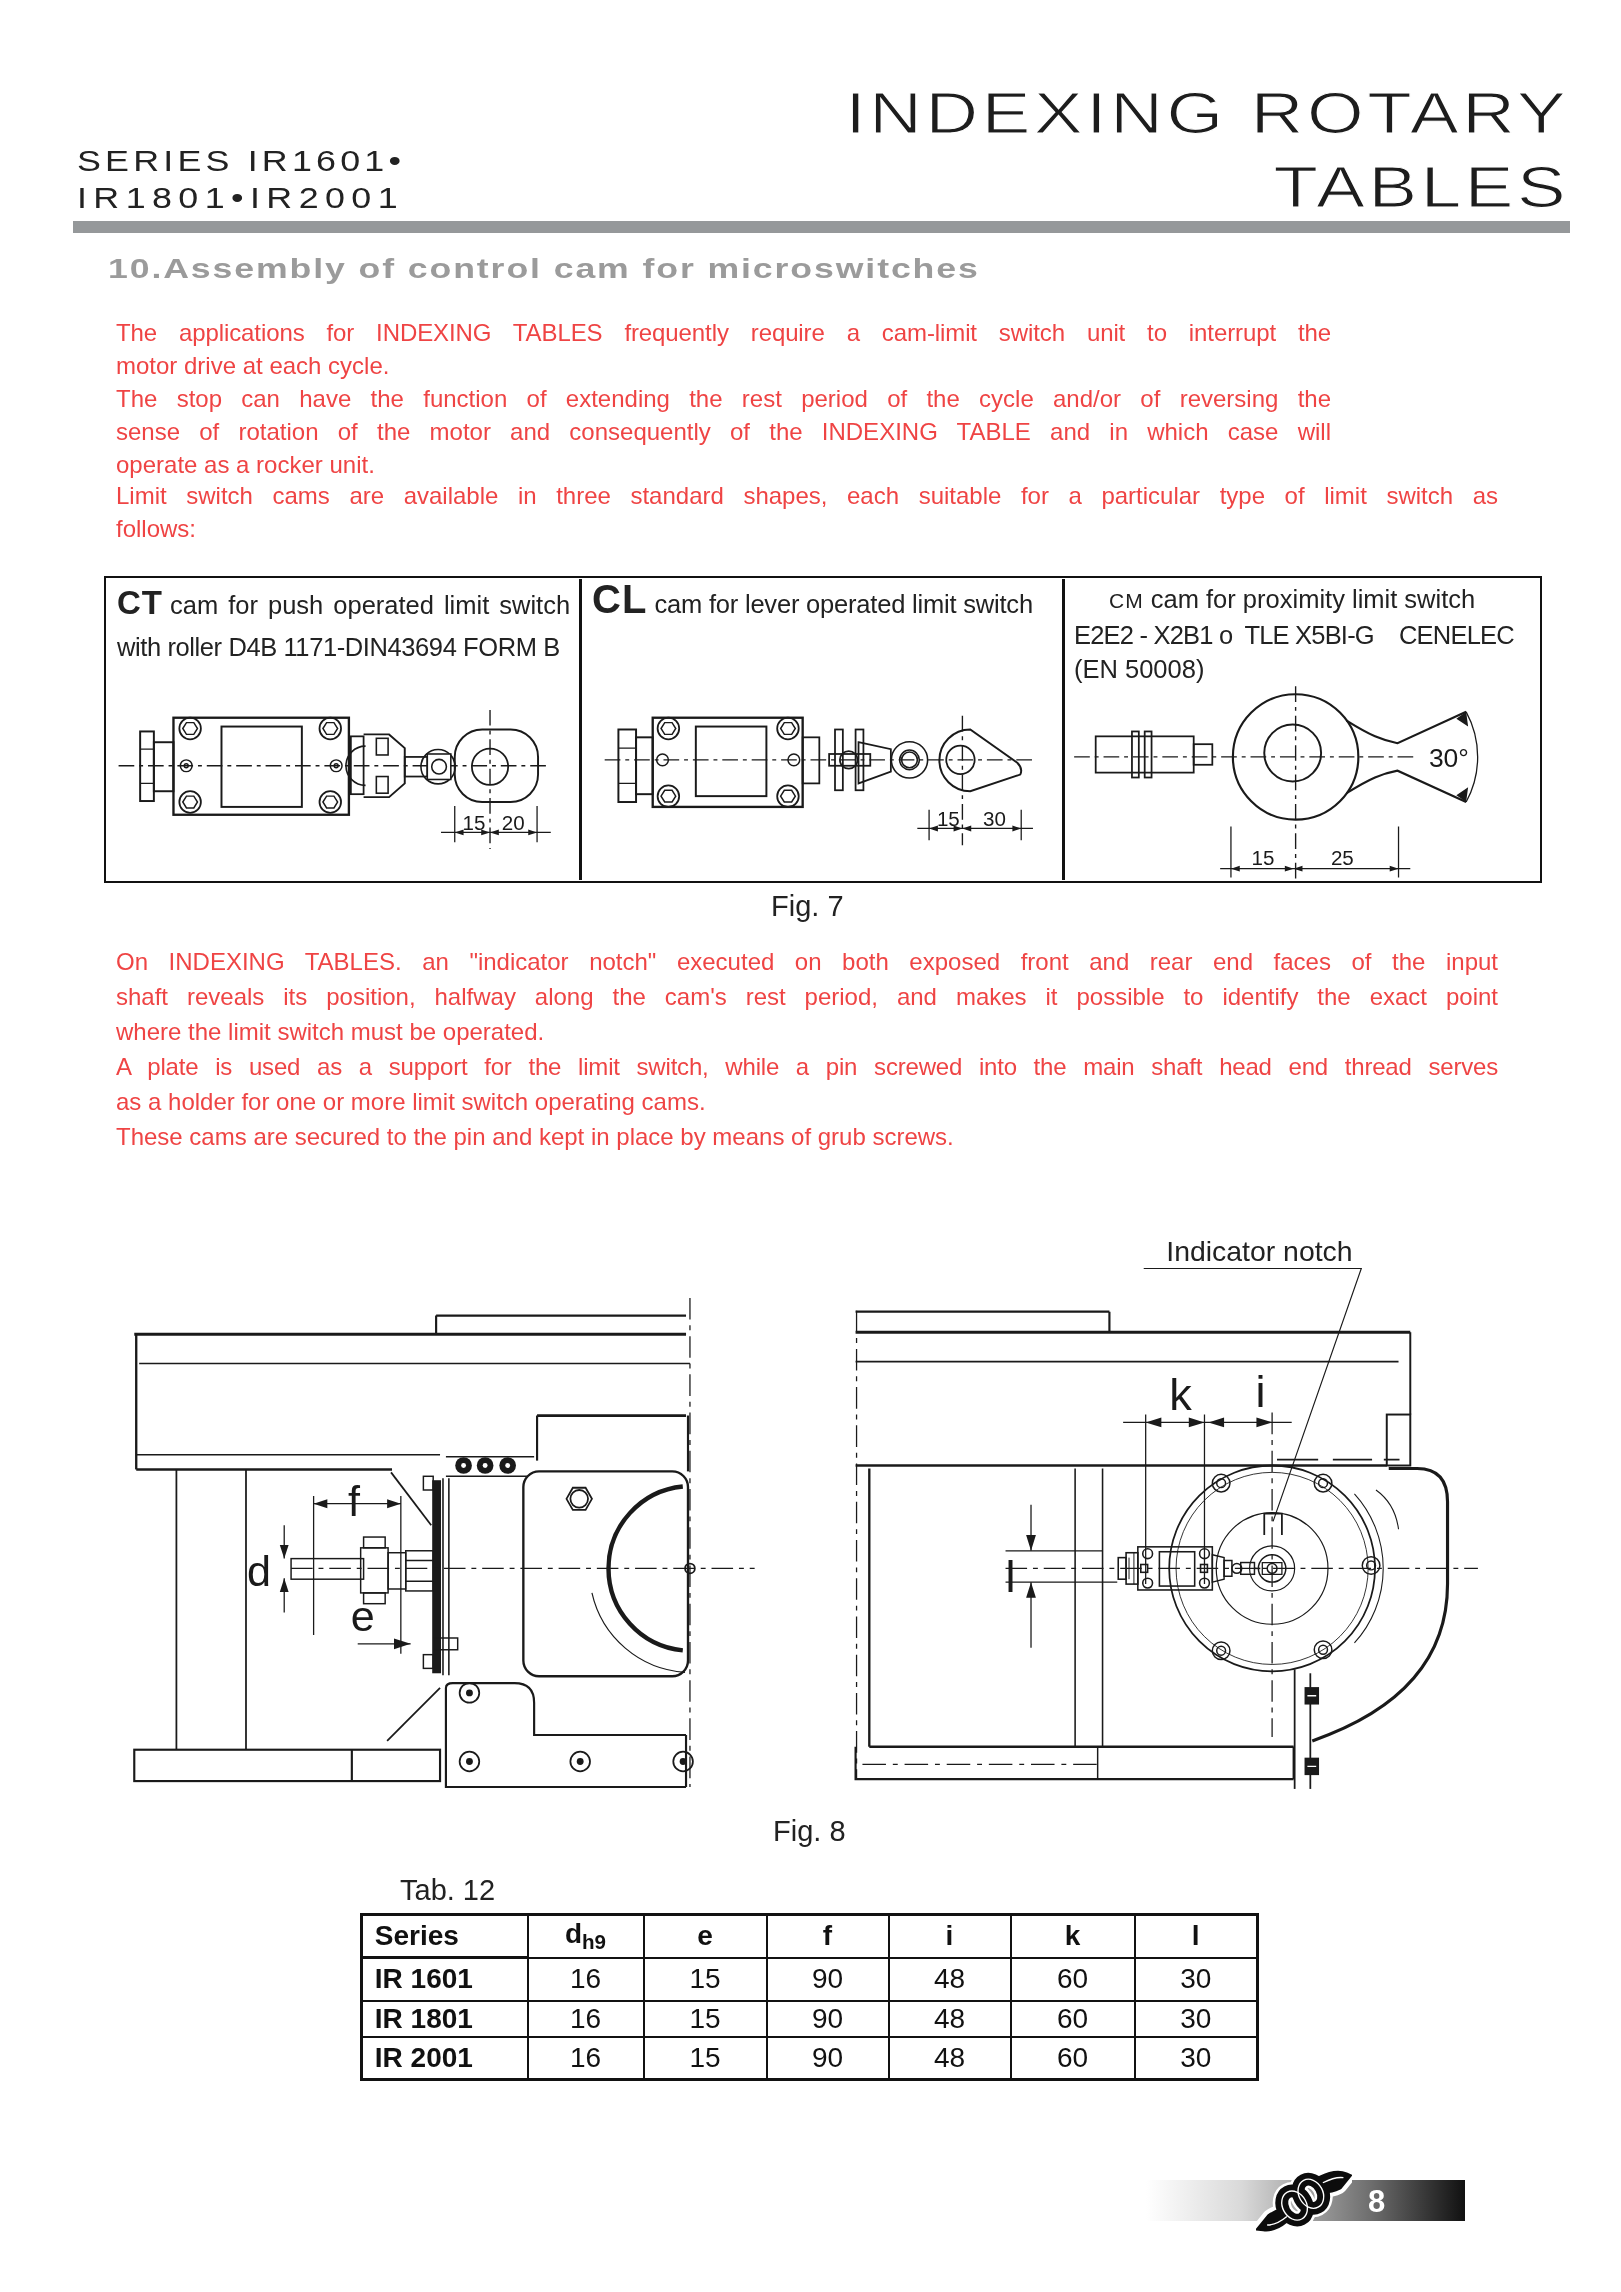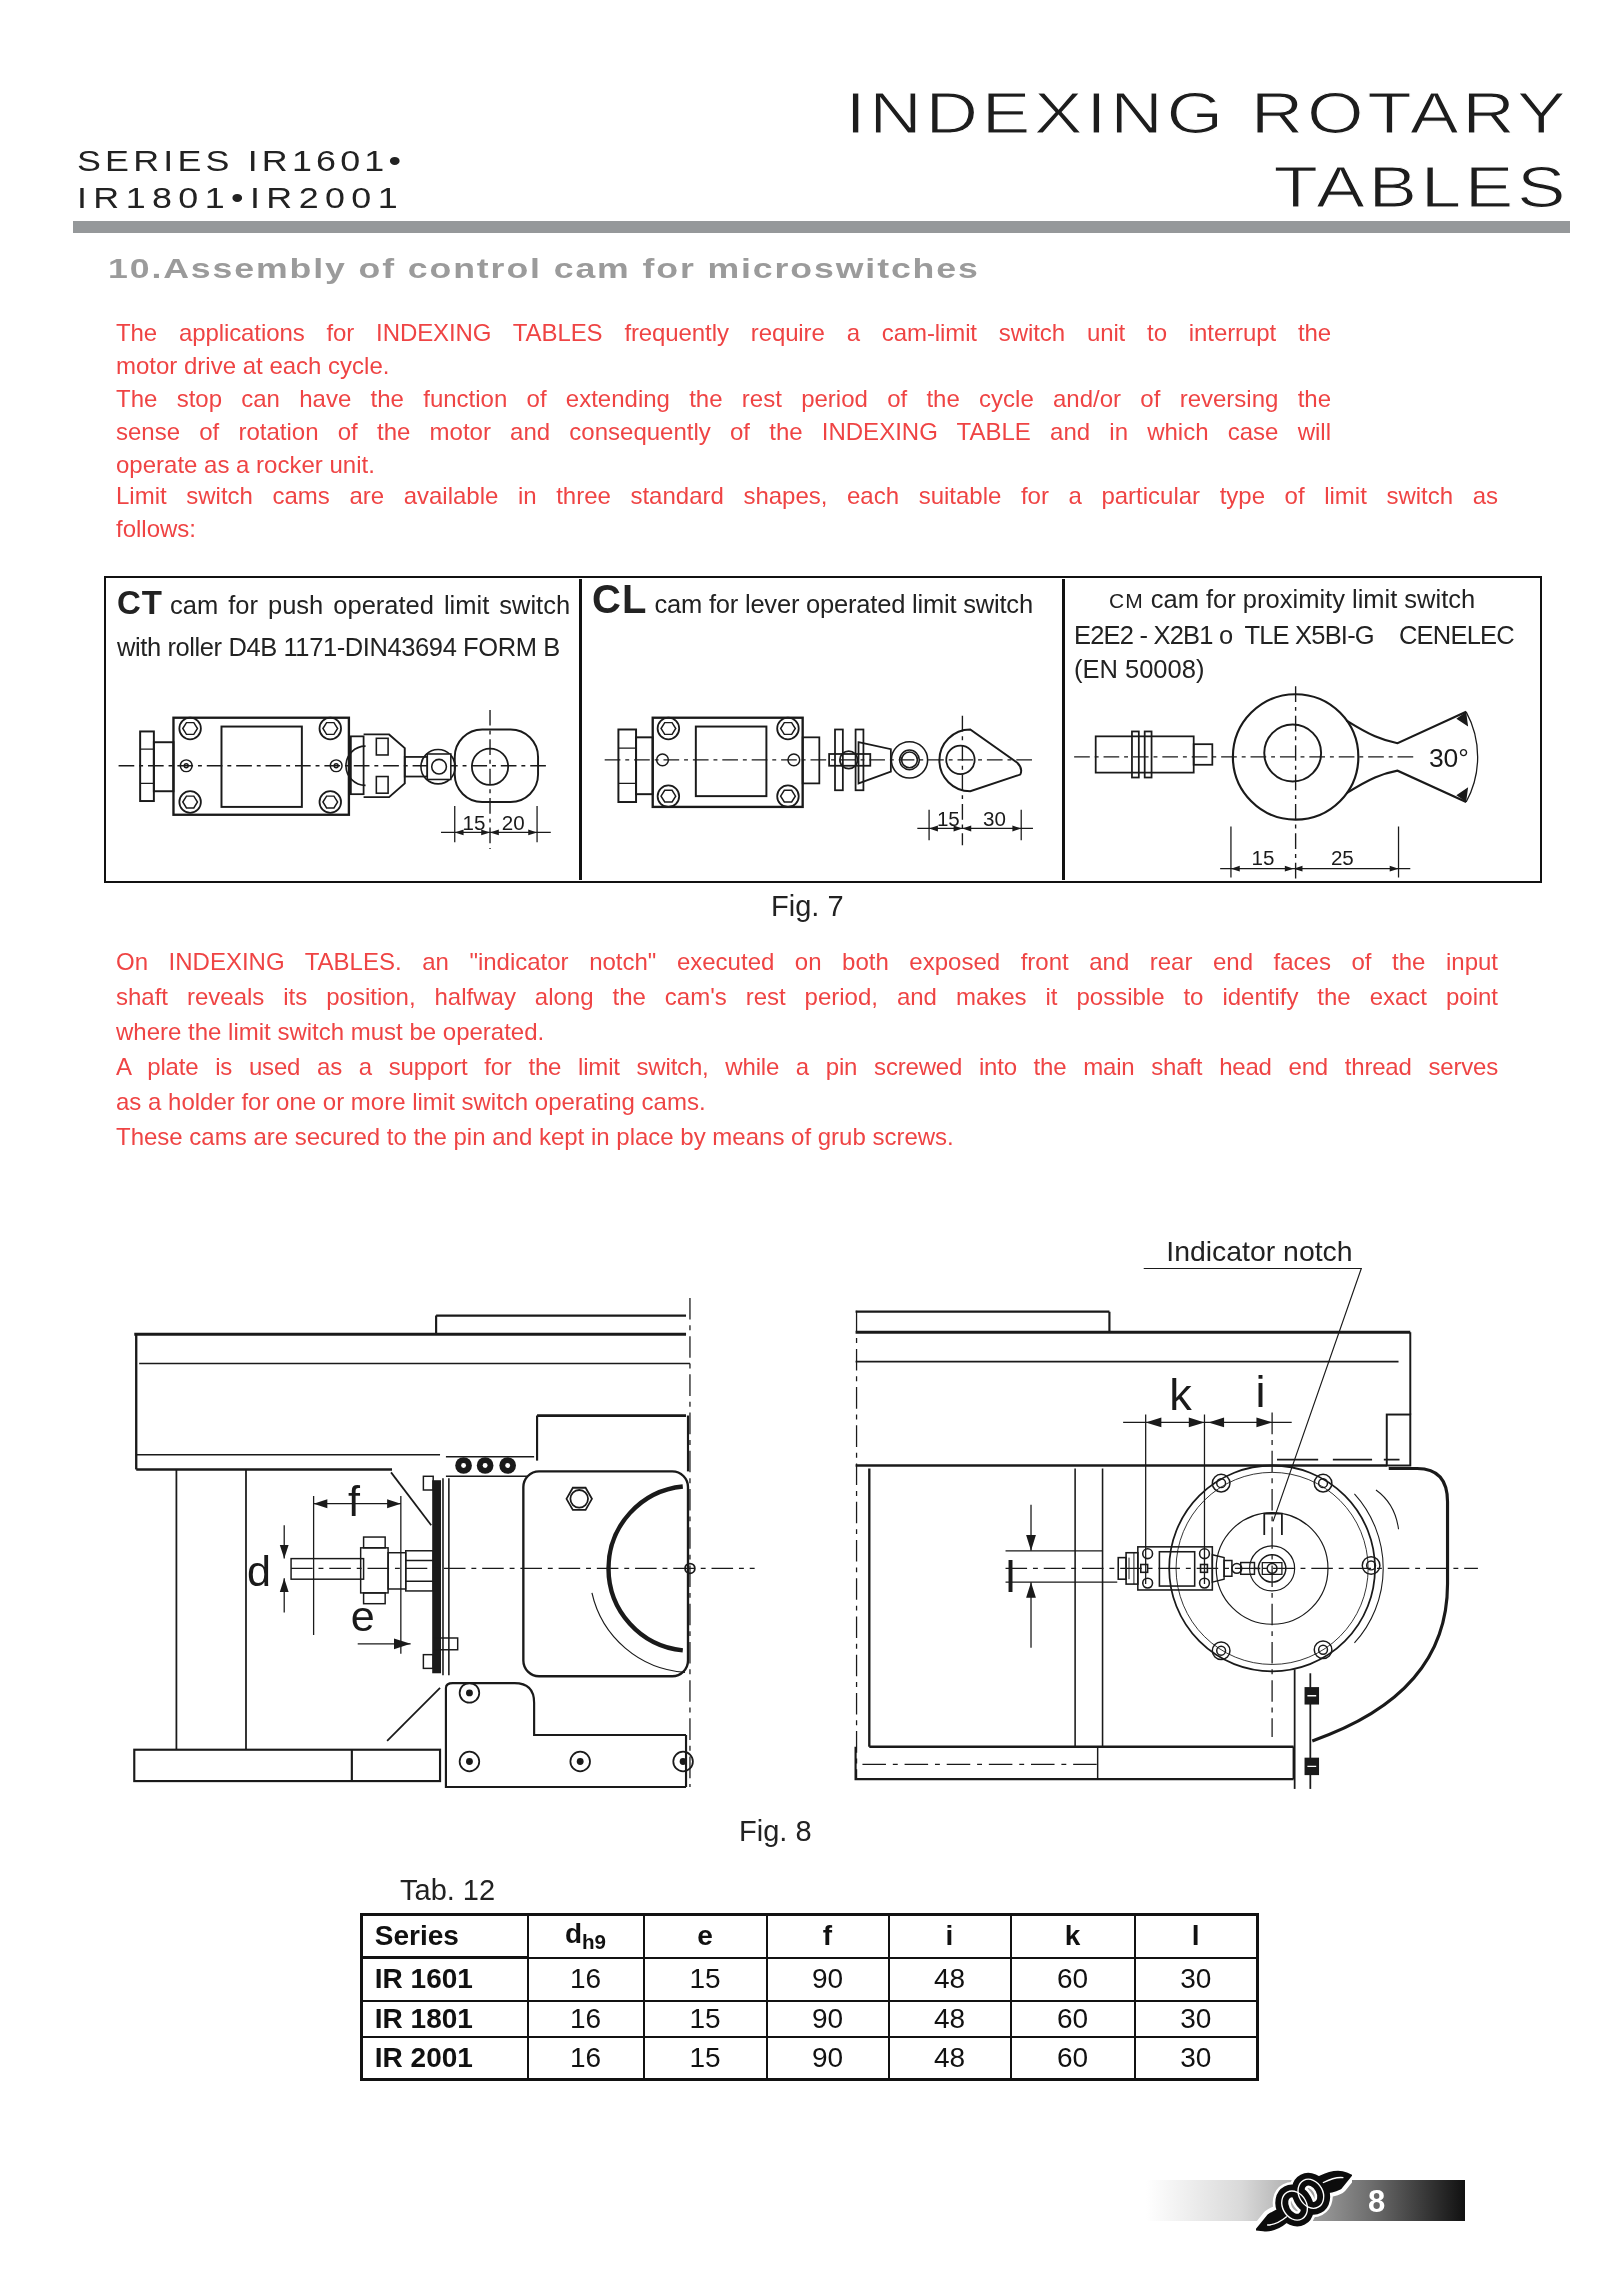--- a/index.html
+++ b/index.html
@@ -58,21 +58,21 @@
 
 <div class="abs body-txt" style="left:116px;top:944px;width:1382px;line-height:35px;">
   <div class="jus">On INDEXING TABLES. an "indicator notch" executed on both exposed front and rear end faces of the input</div>
   <div class="jus">shaft reveals its position, halfway along the cam's rest period, and makes it possible to identify the exact point</div>
   <div>where the limit switch must be operated.</div>
   <div class="jus" style="letter-spacing:-0.2px;">A plate is used as a support for the limit switch, while a pin screwed into the main shaft head end thread serves</div>
   <div>as a holder for one or more limit switch operating cams.</div>
   <div>These cams are secured to the pin and kept in place by means of grub screws.</div>
 </div>
 
-<div class="abs" style="left:739px;top:1815px;font-size:29px;color:#222;">Fig. 8</div>
+<div class="abs" style="left:773px;top:1815px;font-size:29px;color:#222;">Fig. 8</div>
 
 <div class="abs" style="left:400px;top:1874px;font-size:29px;color:#222;">Tab. 12</div>
 
 <table class="abs" style="left:360px;top:1913px;width:896px;border-collapse:collapse;table-layout:fixed;font-size:28px;color:#111;">
   <colgroup>
       <col style="width:166px">
       <col style="width:116px">
       <col style="width:123px">
       <col style="width:122px">
       <col style="width:122px">

